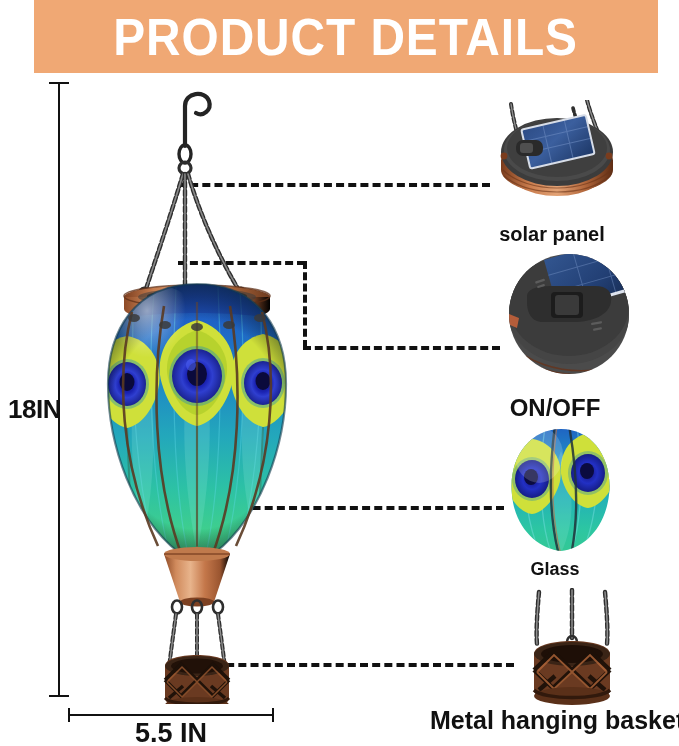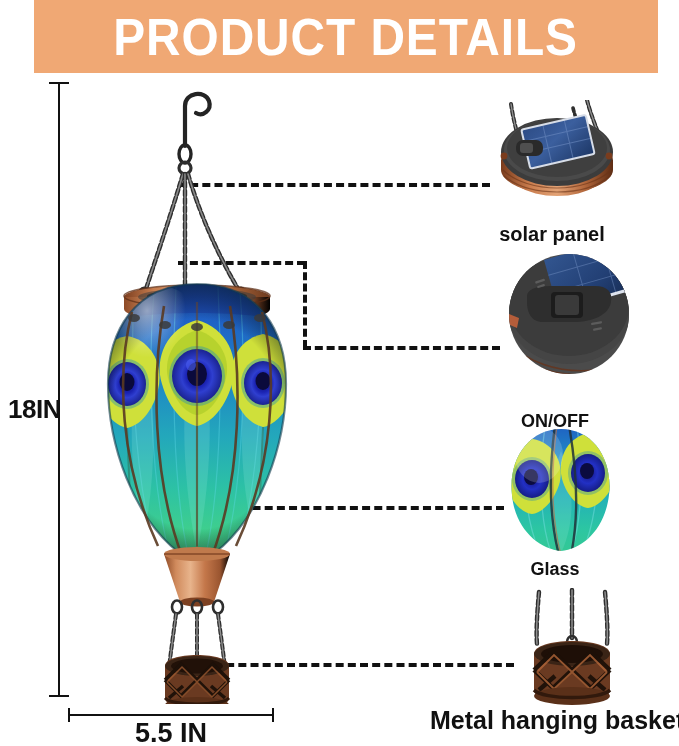--- a/index.html
+++ b/index.html
@@ -42,21 +42,21 @@
   .lead{position:absolute;}
   .lead-h{height:0;border-top:4px dashed #111;}
   .lead-v{width:0;border-left:4px dashed #111;}
 
   
   .callout-label{
     position:absolute;text-align:center;color:#111;font-weight:700;
     font-family:"Liberation Sans", sans-serif;line-height:1;white-space:nowrap;
   }
   .cl-solar{left:452px;top:224px;width:200px;font-size:20px;font-weight:600;}
-  .cl-onoff{left:470px;top:412px;width:170px;font-size:18px;}
+  .cl-onoff{left:470px;top:396px;width:170px;font-size:24px;}
   .cl-glass{left:470px;top:560px;width:170px;font-size:18px;font-weight:600;}
   .cl-basket{left:430px;top:708px;width:249px;font-size:25px;}
 
   
   .art{position:absolute;}
 
   
   #main-product{left:72px;top:84px;width:250px;height:620px;}
 
   

